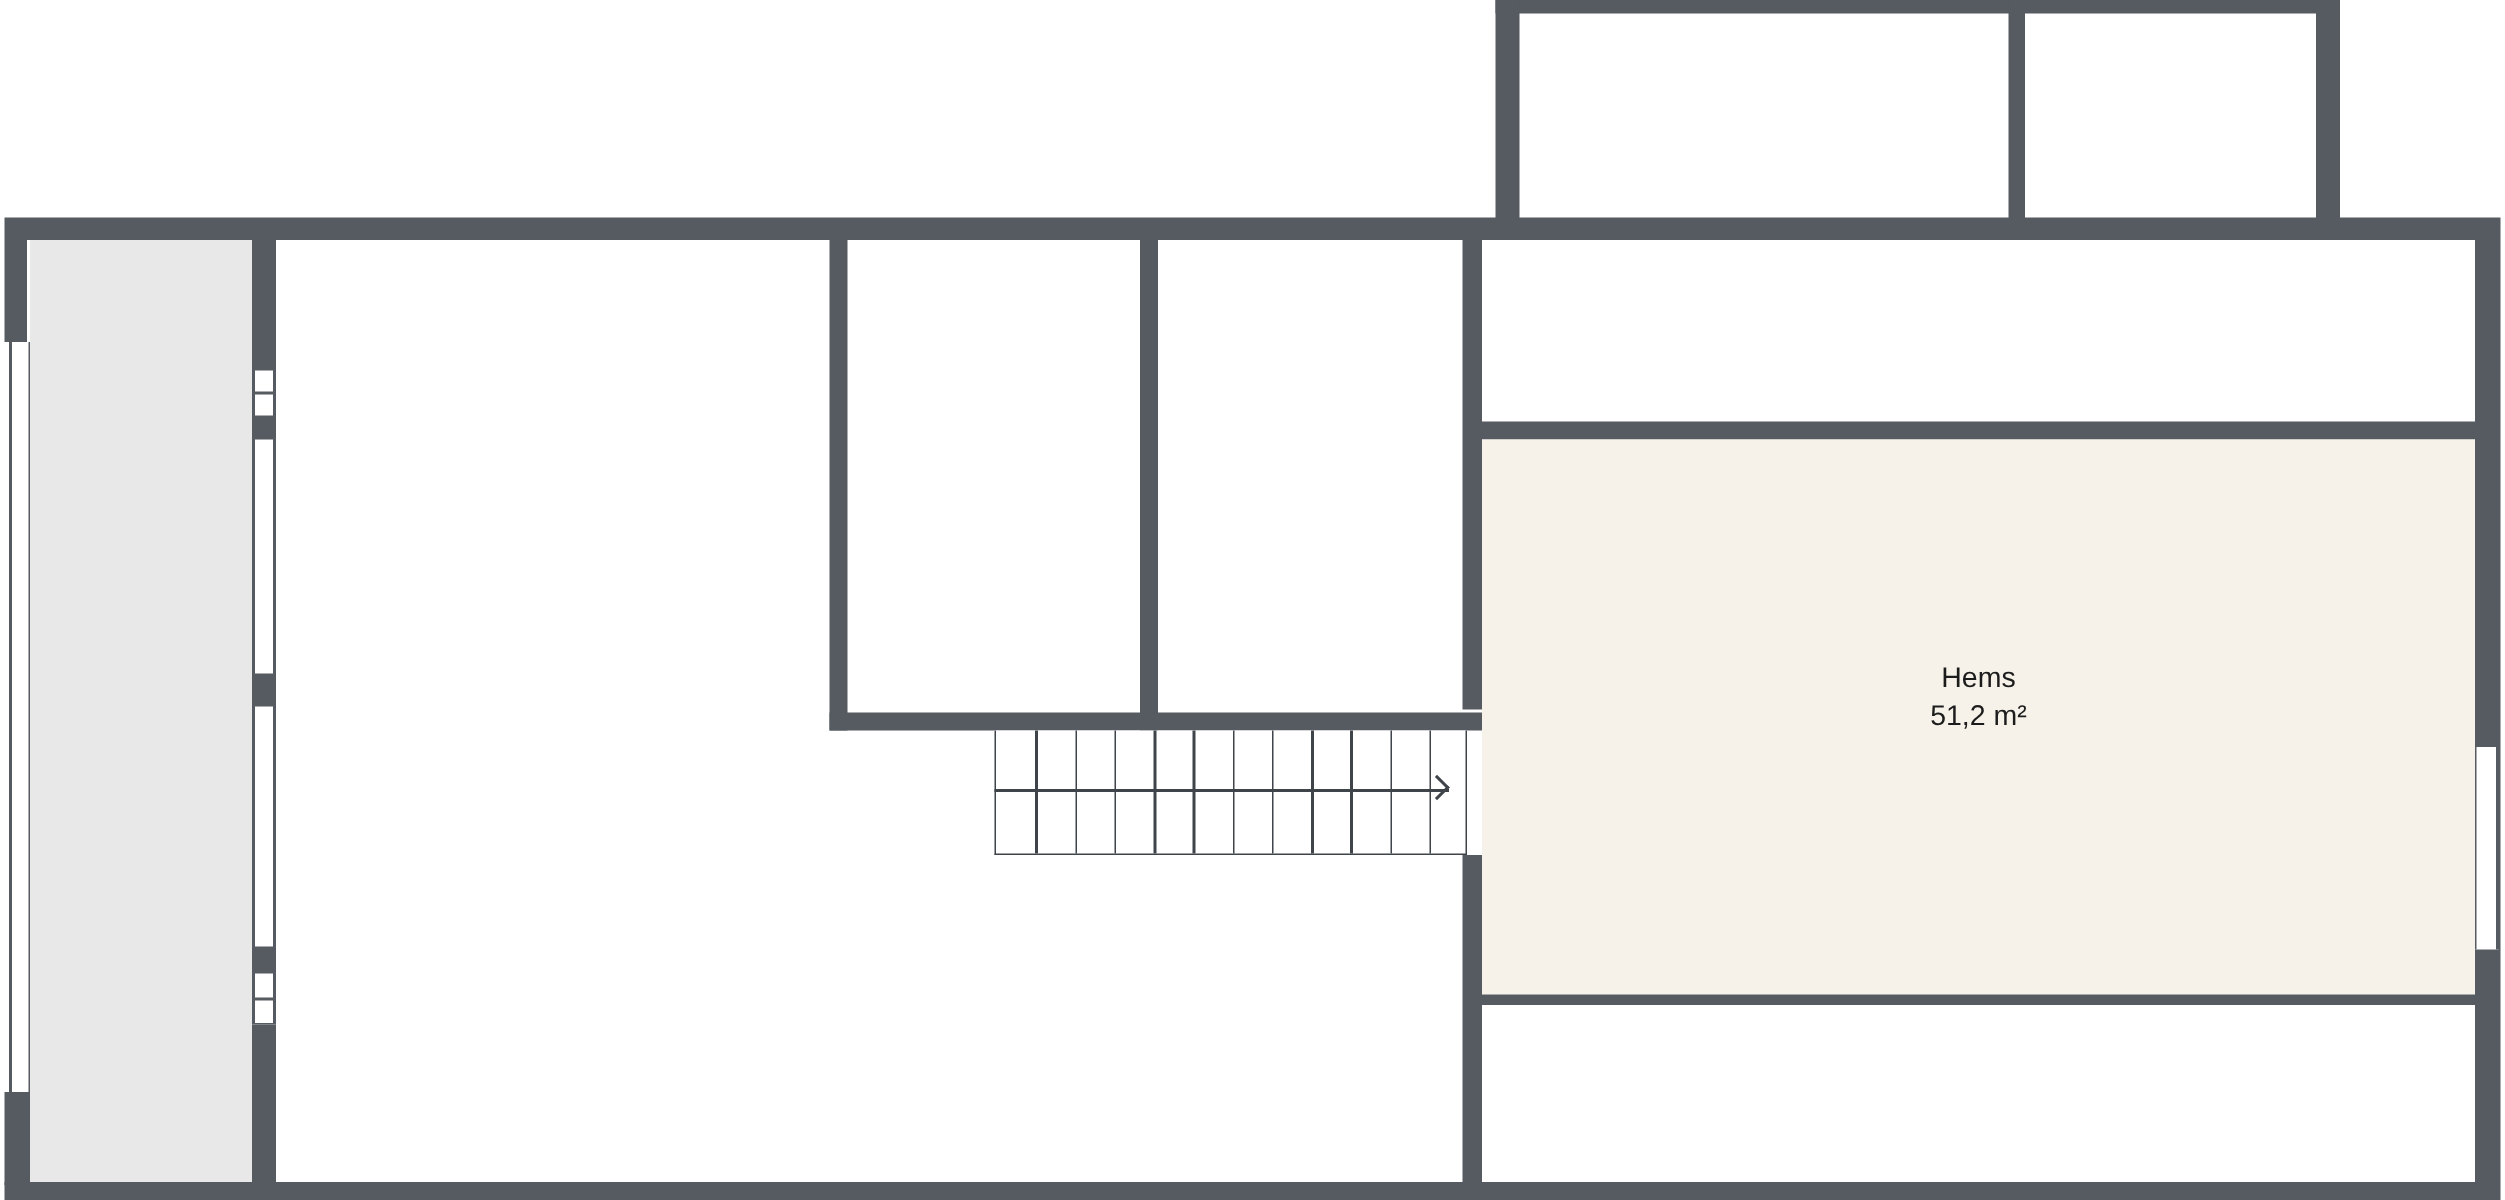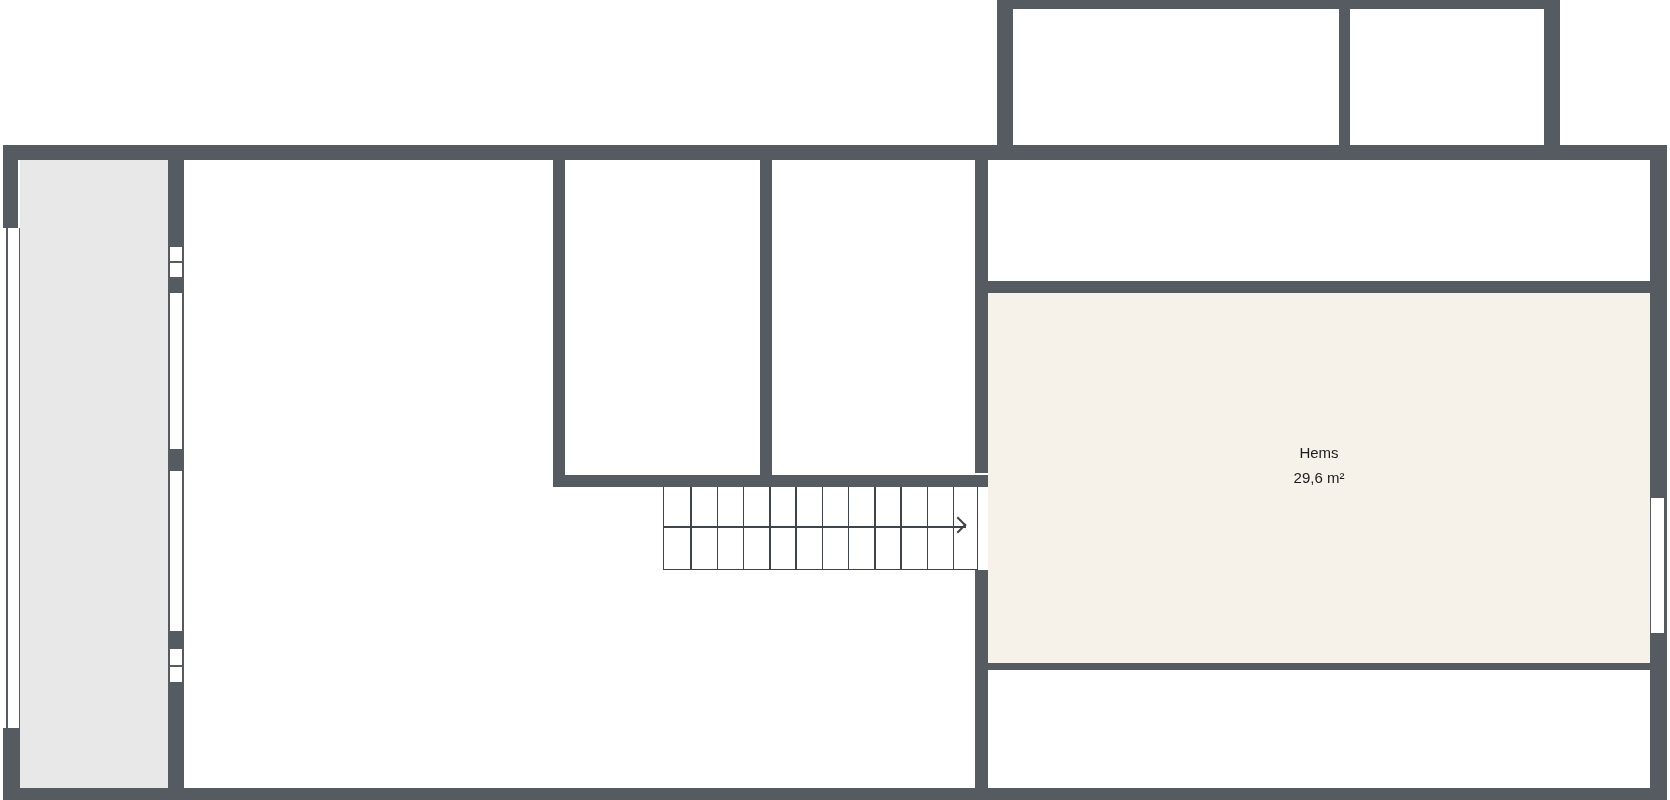--- a/index.html
+++ b/index.html
@@ -35,21 +35,21 @@
   .stair-chevron{
     position:absolute;left:952px;top:519px;width:12px;height:12px;
     box-sizing:border-box;
     border-top:2px solid var(--line,#3f444a);
     border-right:2px solid var(--line,#3f444a);
     transform:rotate(45deg);
   }
   .room-label{
     position:absolute;left:988px;top:440px;width:662px;
     text-align:center;color:var(--text,#1c1c1c);
-    font-size:15px;line-height:25px;
+    font-size:19px;line-height:25px;
   }
   .room-label div{white-space:nowrap;}
 </style>
 </head>
 <body>
 
 <div class="plan" style="--bg: #ffffff; --wall: #565b61; --room-gray: #e8e8e9; --room-cream: #f6f2e9; --line: #3f444a; --text: #1c1c1c;">
 
   <div class="wall" style="left:997px;top:0;width:563px;height:9px"></div>
   <div class="wall" style="left:997px;top:0;width:16px;height:146px"></div>
@@ -104,16 +104,16 @@
         <div class="tread" style="left: 236.25px;"></div>
         <div class="tread" style="left: 262.5px;"></div>
         <div class="tread" style="left: 288.75px;"></div>
       </div>
   </div>
   <div class="stair-centerline"></div>
   <div class="stair-chevron"></div>
 
   <div class="room-label">
     <div>Hems</div>
-    <div>29,6 m²</div>
+    <div>51,2 m²</div>
   </div>
 
 </div>
 
 </body></html>

